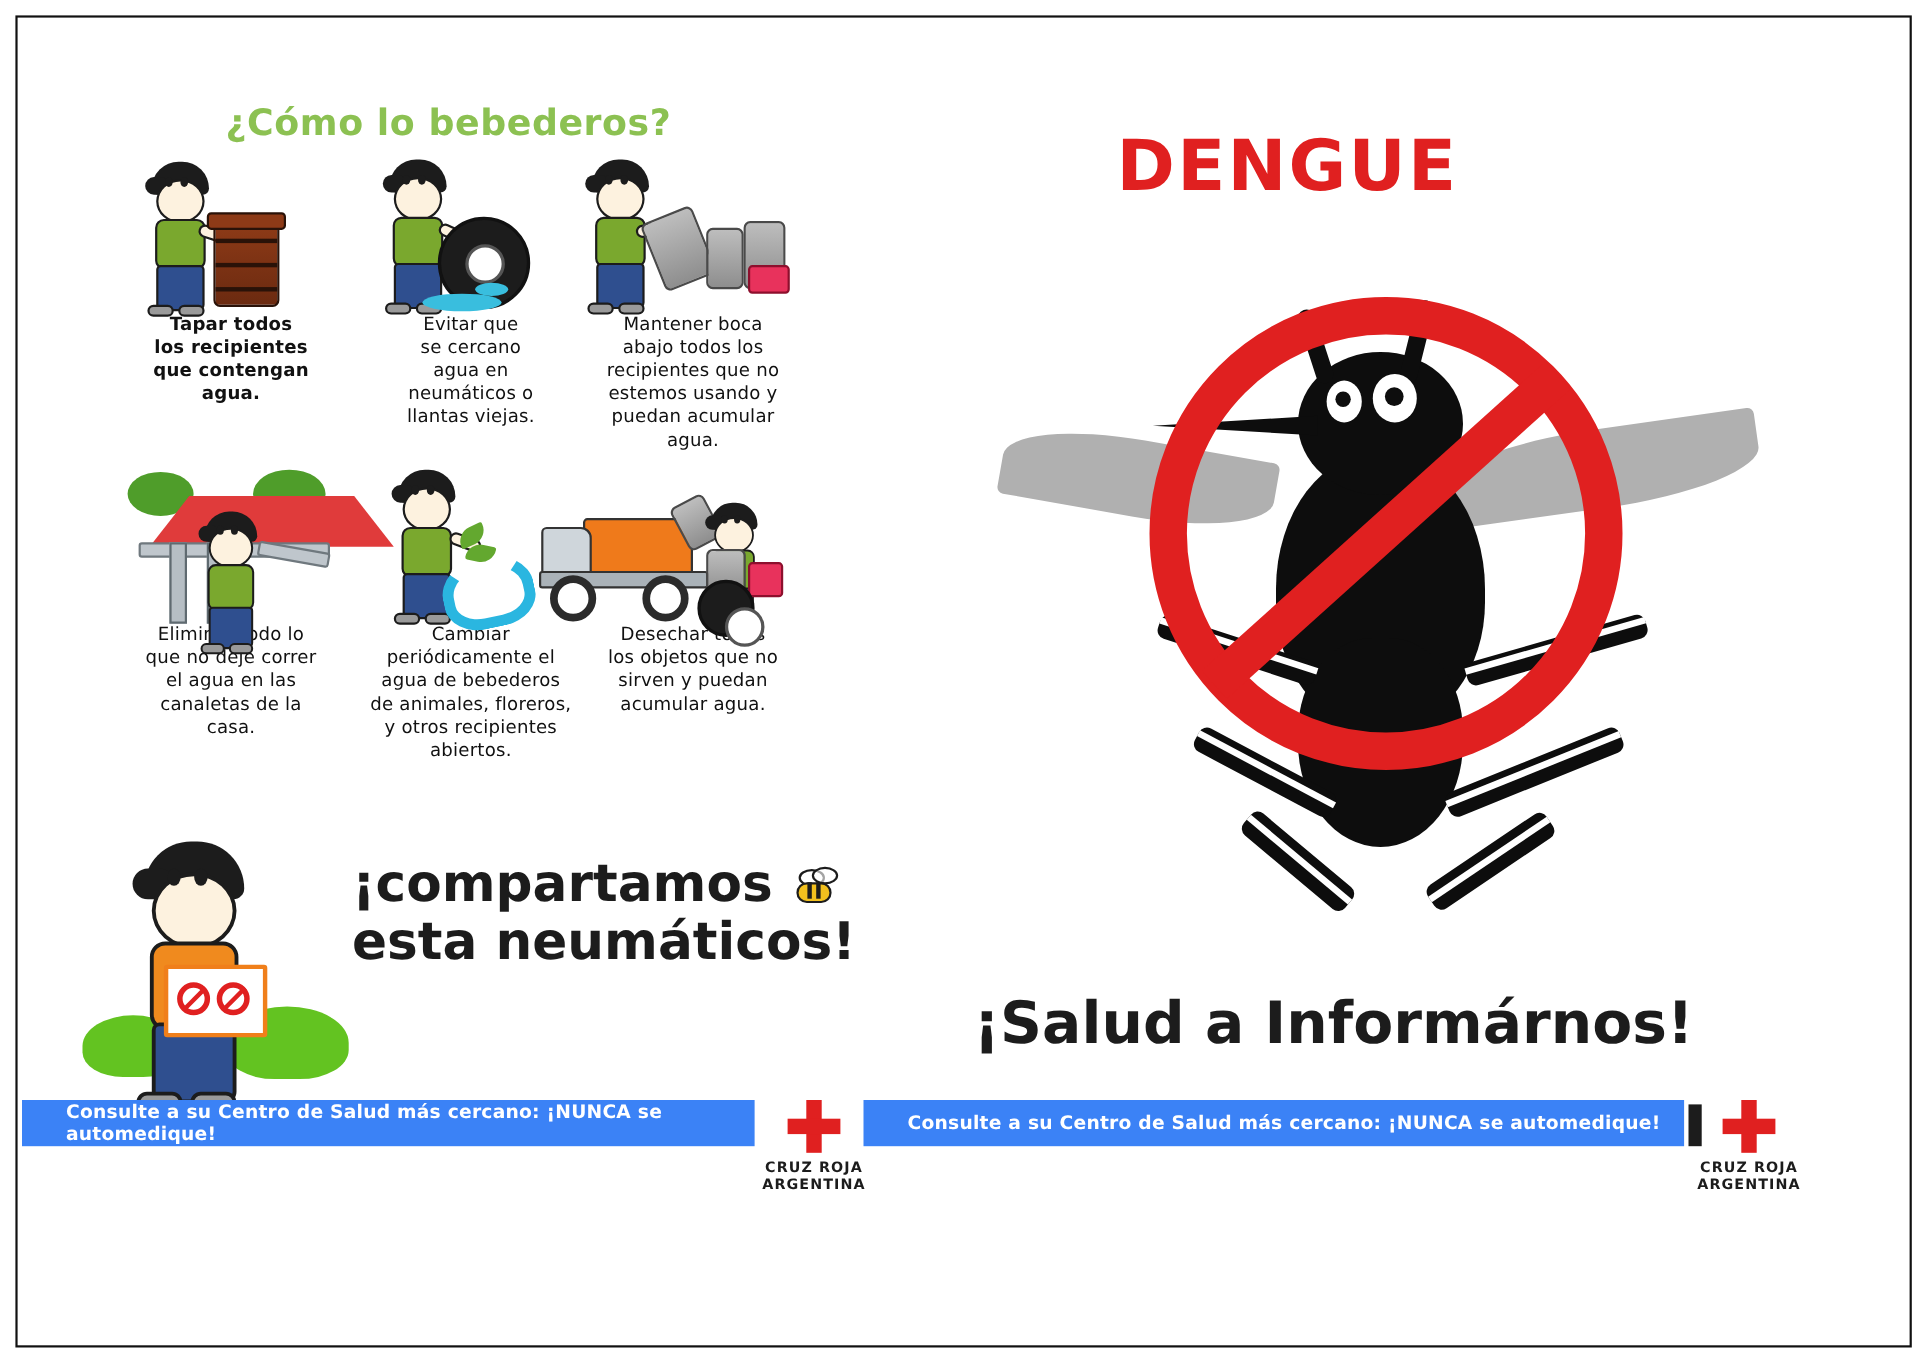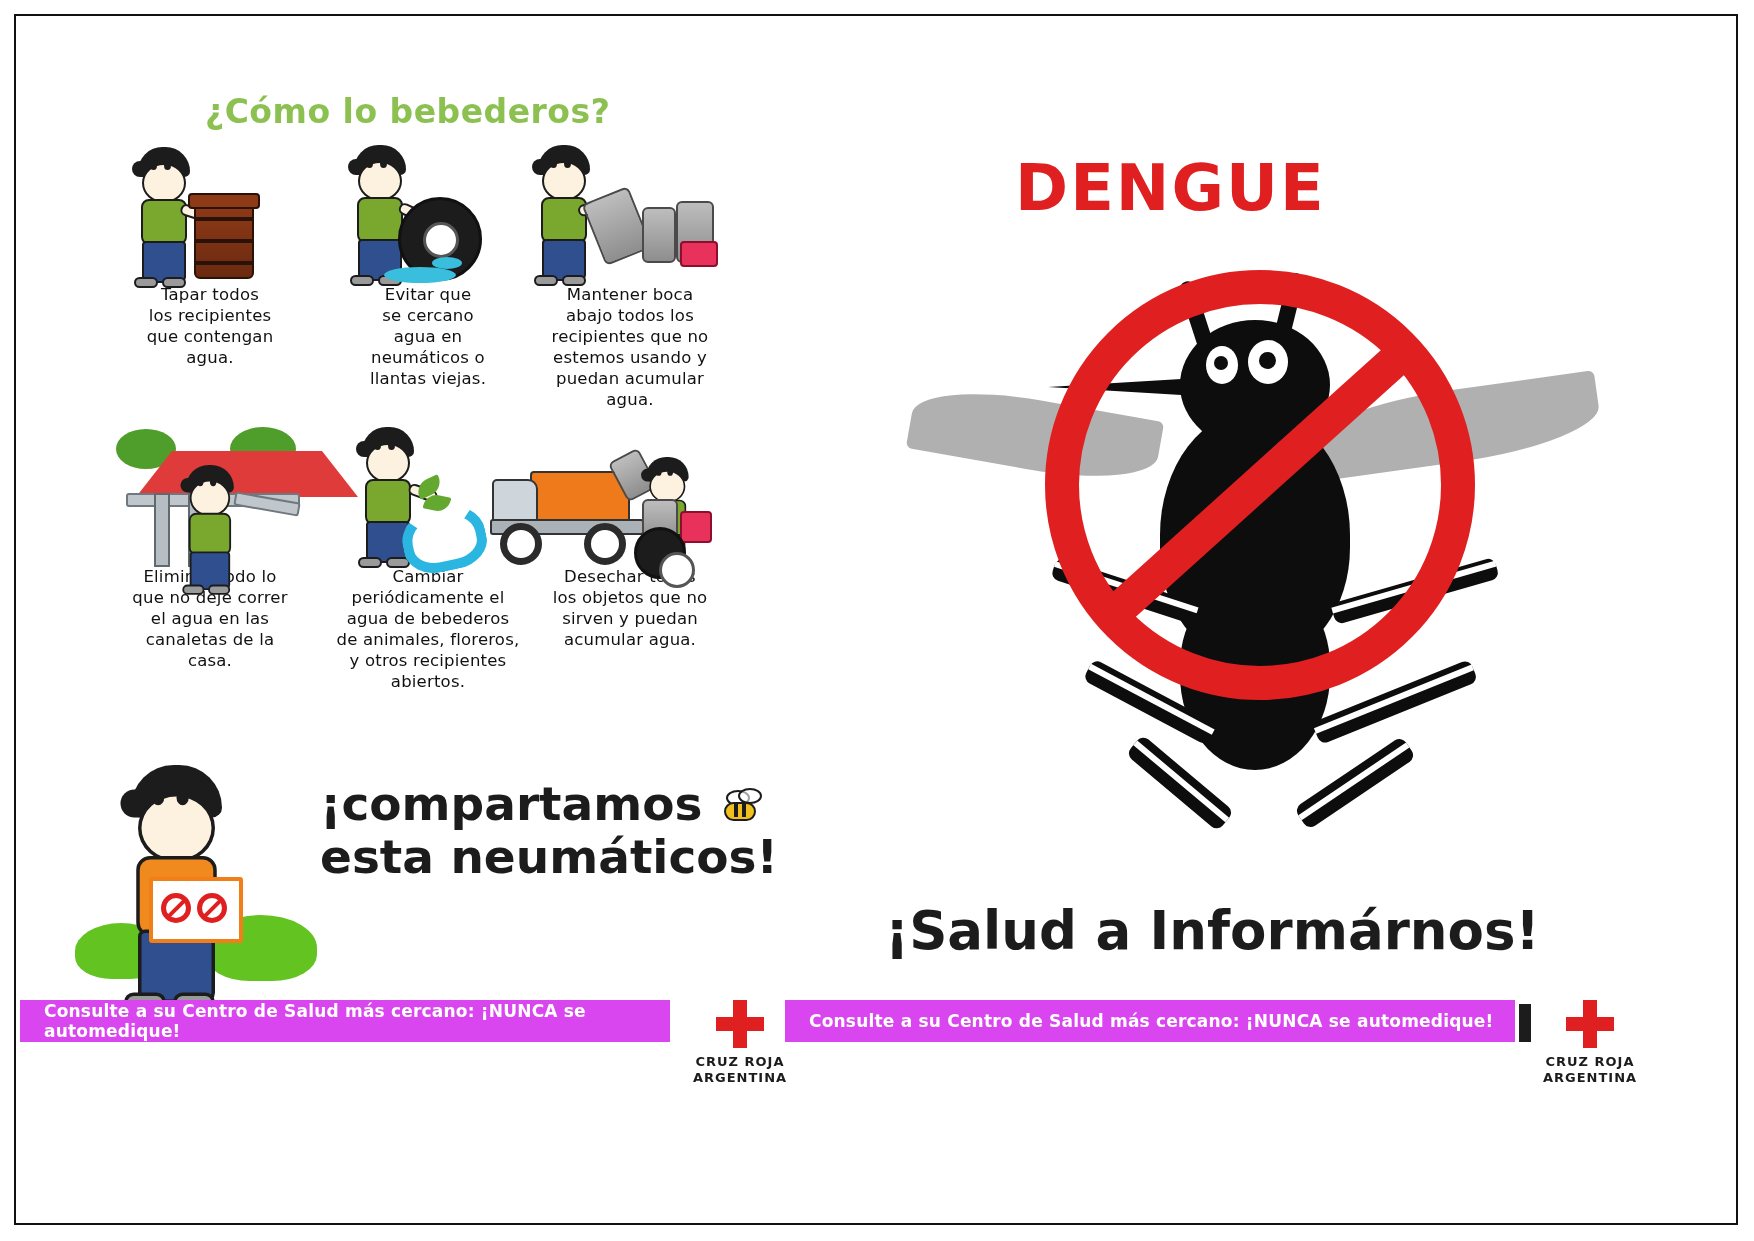--- a/index.html
+++ b/index.html
@@ -65,21 +65,21 @@
   .tip .caption {
     font-family: "DejaVu Sans", sans-serif;
     font-size: 16.5px;
     line-height: 1.27;
     color: #111;
     letter-spacing: 0.2px;
     white-space: pre-line;
   }
 
   
-  .tip-1 { left: 30px;  top: 0px; }
+  .tip-1 { left: 30px;  top: 0px; font-weight: bold; }
   .tip-2 { left: 248px; top: 0px; }
   .tip-3 { left: 450px; top: 0px; }
   .tip-4 { left: 30px;  top: 282px; }
   .tip-5 { left: 248px; top: 282px; }
   .tip-6 { left: 450px; top: 282px; }
 
   
   .kid { position: absolute; }
   .kid .hair {
     position: absolute; width: 52px; height: 30px;
@@ -242,21 +242,20 @@
     position: absolute;
     left: 800px; top: 20px;
     width: 930px; height: 1100px;
   }
   .dengue-title {
     position: absolute;
     left: 215px; top: 95px;
     font-family: "DejaVu Sans", sans-serif;
     font-size: 64px; font-weight: bold; color:#e02020;
     letter-spacing: 2px;
-    margin-top: 36px;
   }
   .mosquito-wrap {
     position:absolute; left: 130px; top: 230px; width: 680px; height: 620px;
   }
   .wing-gray {
     position:absolute; background:#b0b0b0; border-radius: 50% 6px 50% 6px;
   }
   .mos-body {
     position:absolute; background:#0d0d0d; border-radius: 50% 50% 45% 45%;
   }
@@ -298,22 +297,22 @@
     left: 85px; top: 880px;
     font-family: "DejaVu Sans", sans-serif;
     font-size: 53px; font-weight: bold; color:#1c1c1c;
   }
 
   
   .footer {
     position:absolute; left: 20px; top: 1000px; width: 1714px; height: 225px;
   }
   .bar {
-    position:absolute; height: 42px; background:#d946ef;
-    display:flex; align-items:center;
+    position:absolute; height: 42px; background:#3b82f6;
+    display:flex; align-items:center;padding-left:16px;
   }
   .bar span {
     color:#ffffff; font-family: "DejaVu Sans", sans-serif;
     font-size: 17px; font-weight: bold; padding-left: 24px; letter-spacing:.2px;
   }
   .bar-left  { left: 0px;   top: 0px; width: 650px; }
   .bar-right { left: 765px; top: 0px; width: 730px; }
 
   .crlogo { position:absolute; width: 120px; text-align:center; }
   .crlogo .cross { position:relative; width: 48px; height: 48px; margin: 0 auto 6px; }

